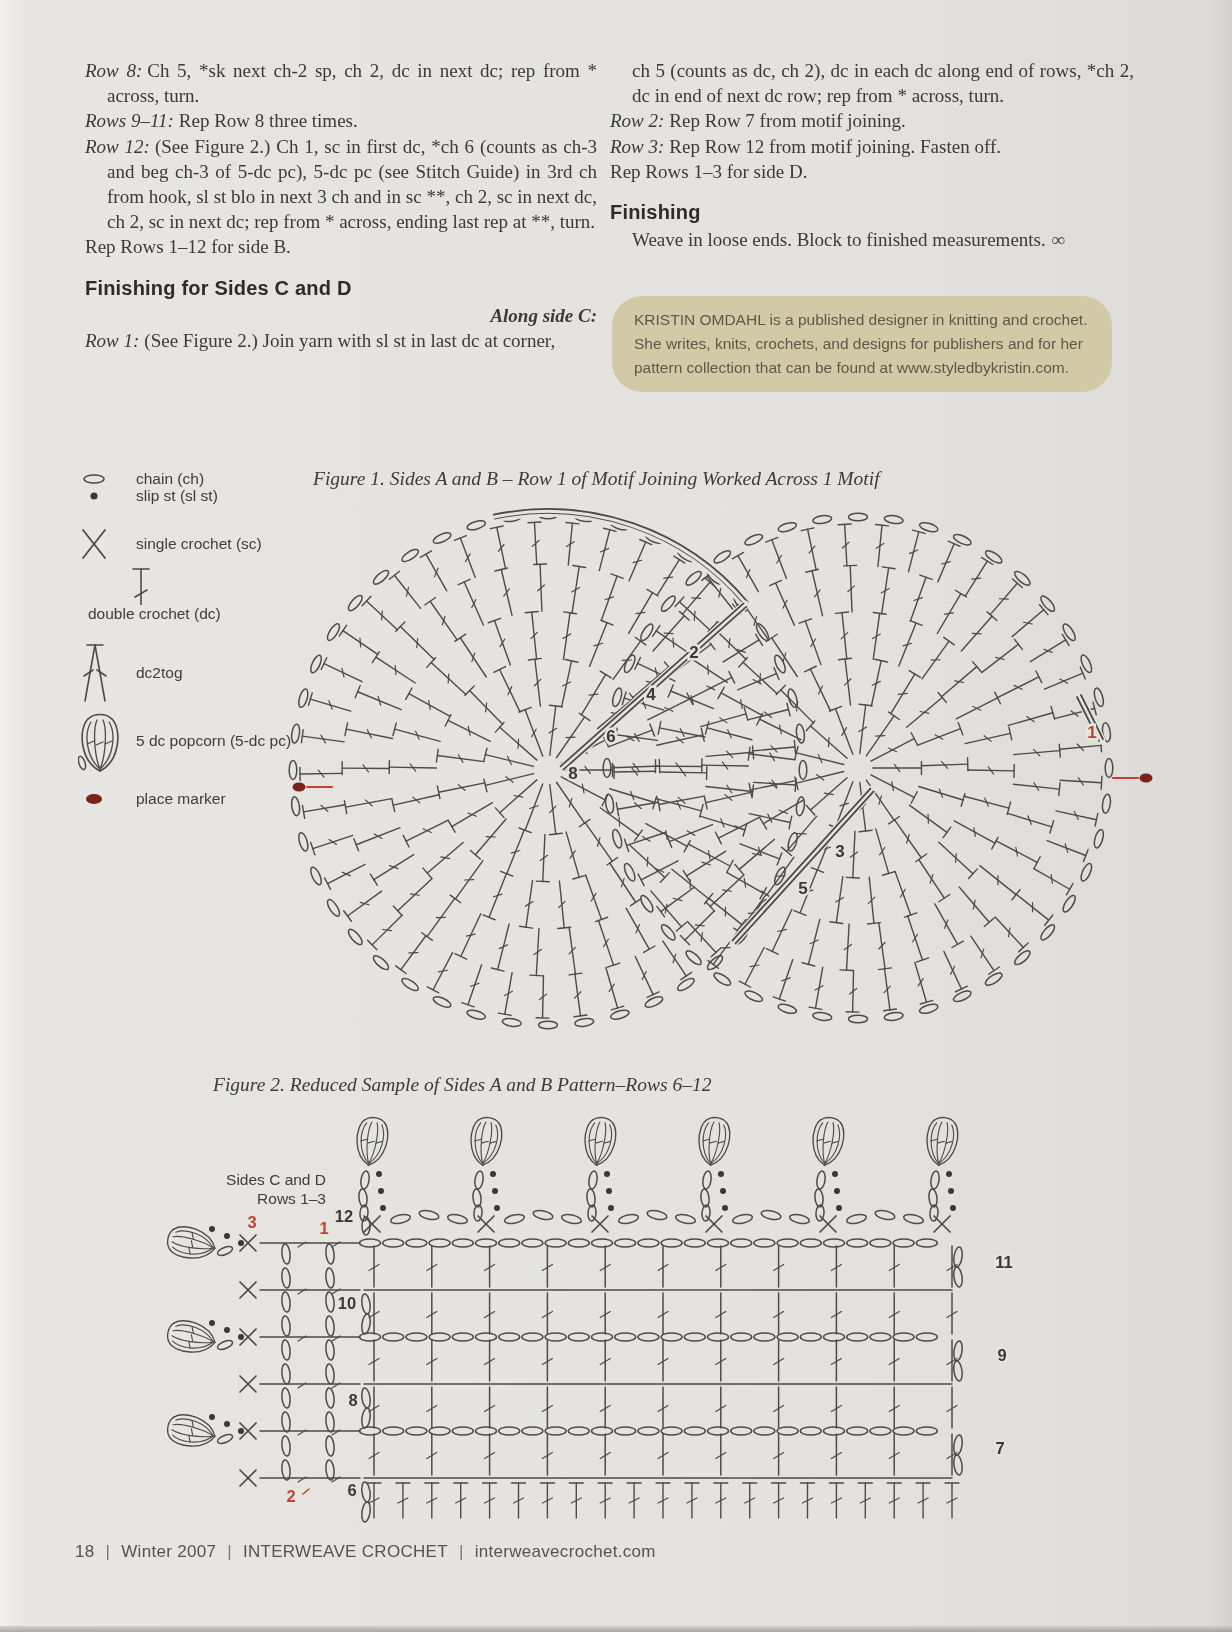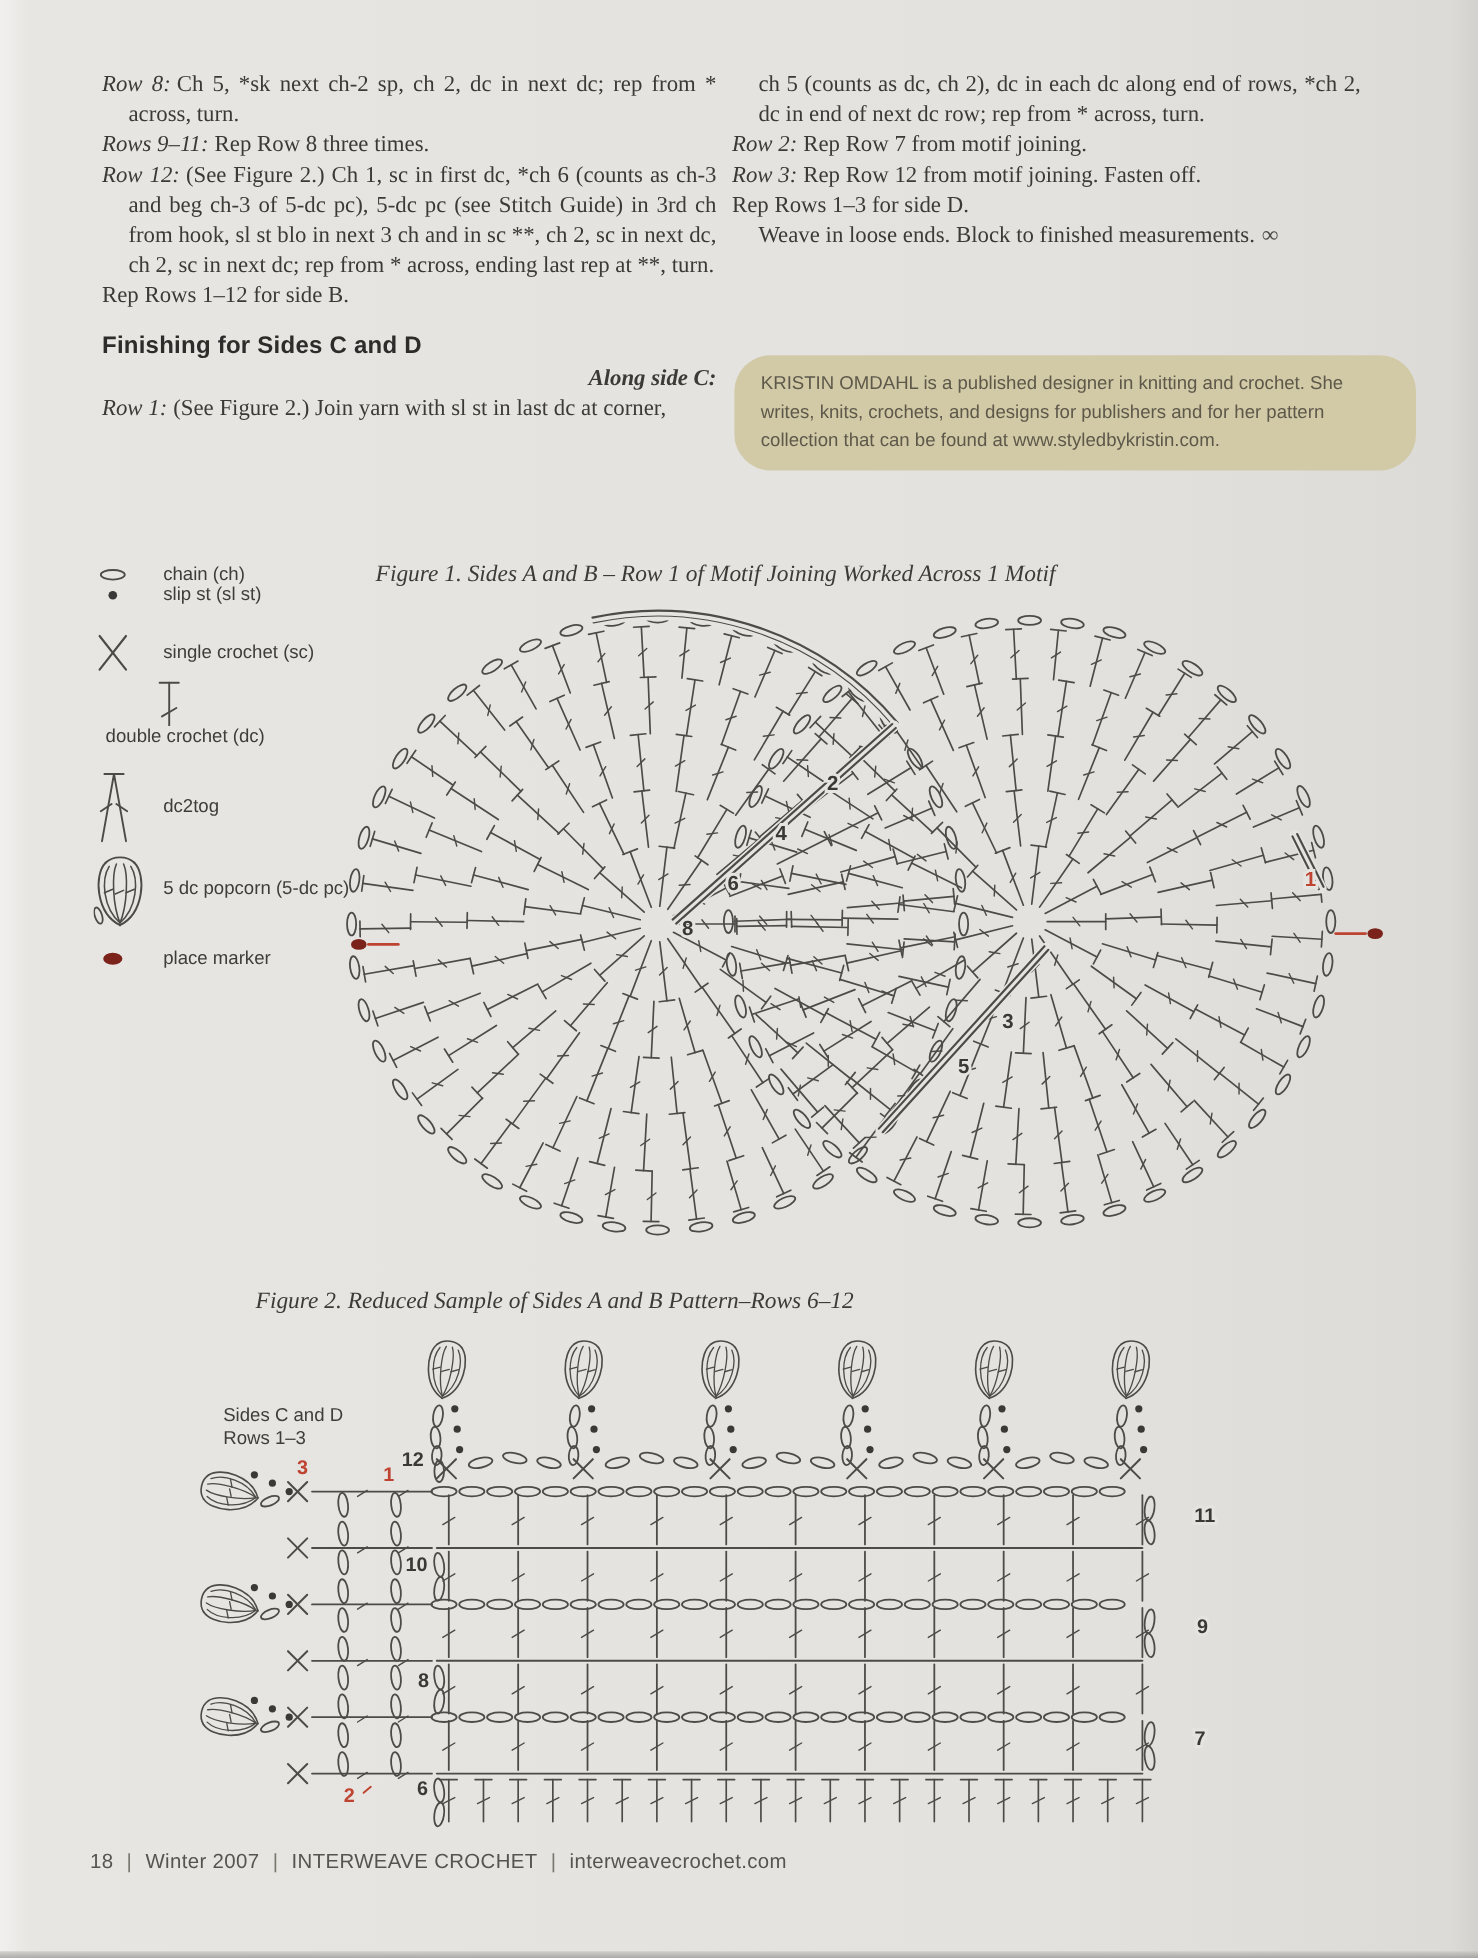--- a/index.html
+++ b/index.html
@@ -11,30 +11,30 @@
   .col{position:absolute;top:58px;font-size:19px;line-height:25.2px;text-align:justify;}
   .col-left{left:85px;width:512px;}
   .col-right{left:610px;width:524px;}
   .para{margin:0;padding-left:22px;text-indent:-22px;}
   .para.cont{text-indent:0;}
   .lead{font-style:italic;margin-right:5px;}
   .heading{font-family:"Liberation Sans",sans-serif;font-weight:bold;font-size:20px;
         color:#2d2c2a;margin:16px 0 2px;padding:0;text-indent:0;text-align:left;letter-spacing:.2px;}
   .subheading{font-weight:bold;font-style:italic;margin:0;padding:0;text-indent:0;text-align:right;}
   .endmark{font-weight:bold;color:#4a4946;margin-left:6px;letter-spacing:-1px;}
-  .bio-box{position:absolute;left:612px;top:296px;width:568px;box-sizing:border-box;
+  .bio-box{position:absolute;left:612px;top:296px;width:500px;box-sizing:border-box;
         padding:12px 22px;border-radius:30px;background:#d2caa6;
         font-family:"Liberation Sans",sans-serif;font-size:15.5px;line-height:1.55;color:#5d584a;text-align:left;}
   .legend{position:absolute;left:78px;top:468px;width:240px;}
   .legend-row{position:absolute;left:0;display:flex;align-items:center;}
   .legend-label{font-family:"Liberation Sans",sans-serif;font-size:15.5px;color:#3e3d3a;margin-left:10px;white-space:nowrap;}
   .fig-caption{position:absolute;font-style:italic;font-size:19.5px;color:#3c3b38;white-space:nowrap;}
   .fig1-caption{left:313px;top:468px;}
   .fig2-caption{left:213px;top:1074px;}
-  .fig2-side-label{position:absolute;left:186px;top:1170px;width:140px;text-align:left;
+  .fig2-side-label{position:absolute;left:186px;top:1170px;width:140px;text-align:right;
         font-family:"Liberation Sans",sans-serif;font-size:15.5px;line-height:19px;color:#3e3d3a;}
   .diagram-svg{position:absolute;left:0;top:0;}
   .footer{position:absolute;left:75px;top:1542px;font-family:"Liberation Sans",sans-serif;
         font-size:17px;color:#55544f;letter-spacing:.3px;}
   .footer .sep{margin:0 11px;color:#77766f;font-weight:300;}
 </style>
 </head>
 <body>
 
 <div class="page">
@@ -1448,20 +1448,21 @@
     <p class="heading">Finishing for Sides C and D</p>
     <p class="subheading">Along side C:</p>
     <p class="para"><span class="lead">Row 1:</span><span>(See Figure 2.) Join yarn with sl st in last dc at corner,</span></p>
   </section>
 
   <section class="col col-right">
     <p class="para cont">ch 5 (counts as dc, ch 2), dc in each dc along end of rows, *ch 2, dc in end of next dc row; rep from * across, turn.</p>
     <p class="para"><span class="lead">Row 2:</span><span>Rep Row 7 from motif joining.</span></p>
     <p class="para"><span class="lead">Row 3:</span><span>Rep Row 12 from motif joining. Fasten off.</span></p>
     <p class="para">Rep Rows 1–3 for side D.</p>
+    <p class="heading">Finishing</p>
     <p class="para cont"><span>Weave in loose ends. Block to finished measurements.</span><span class="endmark">∞</span></p>
   </section>
 
   <div class="bio-box">KRISTIN OMDAHL is a published designer in knitting and crochet. She writes, knits, crochets, and designs for publishers and for her pattern collection that can be found at www.styledbykristin.com.</div>
 
   <div class="legend" id="legend">
       <div class="legend-row" style="top: 0px; height: 22px;">
         <svg width="48" height="22">
           <ellipse cx="16" cy="11" rx="10" ry="4" fill="none" stroke="#4c4b48" stroke-width="1.5" transform="rotate(0 16 11)"></ellipse>
         </svg>

